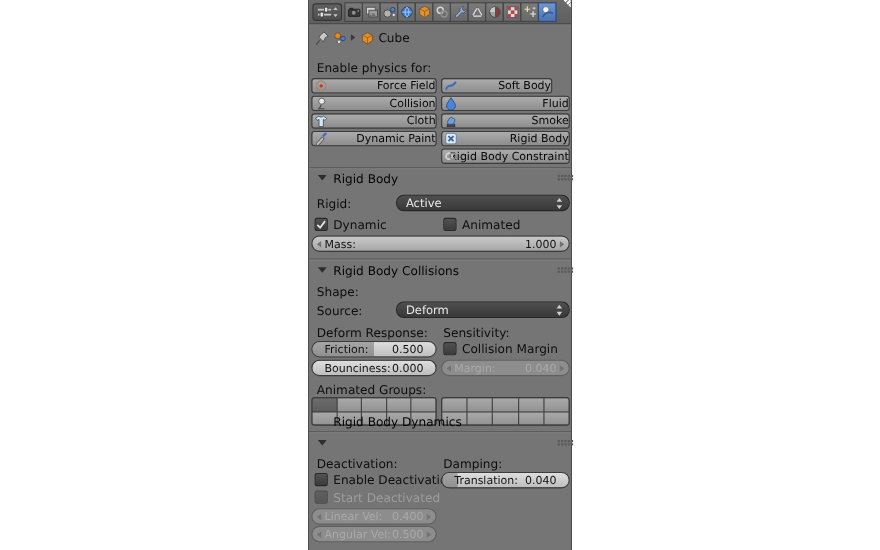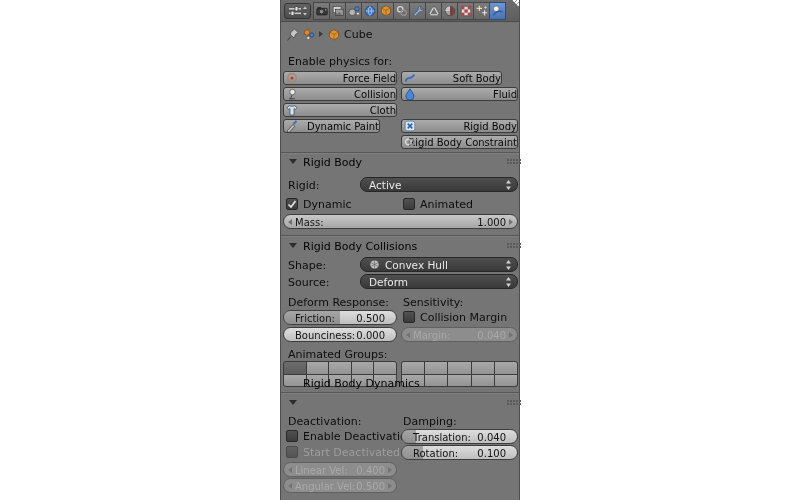--- a/index.html
+++ b/index.html
@@ -228,21 +228,21 @@
       <span>Collision</span>
     </div>
     <div class="toolbtn" style="left:2px;top:103px;width:114px">
       <span class="bicon">
         <svg width="12" height="12" viewBox="0 0 12 12">
           <path d="M4 1.5L1 3.5l1.5 2L4 4.5V11h4V4.5l1.5 1L11 3.5l-3-2c-.5 1.2-3.5 1.2-4 0z" fill="#d9e6f2" stroke="#3e5368" stroke-width="0.8"></path>
         </svg>
       </span>
       <span>Cloth</span>
     </div>
-    <div class="toolbtn" style="left:2px;top:119px;width:97px">
+    <div class="toolbtn" style="left:2px;top:119px;width:114px">
       <span class="bicon">
         <svg width="12" height="12" viewBox="0 0 12 12">
           <path d="M1.5 10.5l5.5-6 1.8 1.8-5.5 6H1.5z" fill="#bdbdbd" stroke="#484848" stroke-width="0.8"></path>
           <path d="M7.5 4l3-3" stroke="#3a6fc4" stroke-width="2"></path>
         </svg>
       </span>
       <span>Dynamic Paint</span>
     </div>
 
     <div class="toolbtn" style="left:120px;top:71px;width:101px">
@@ -253,20 +253,29 @@
       </span>
       <span>Soft Body</span>
     </div>
     <div class="toolbtn" style="left:120px;top:87px;width:117px">
       <span class="bicon">
         <svg width="12" height="12" viewBox="0 0 12 12">
           <path d="M6 0.8C8.4 4.6 10 6.1 10 8.1a4 4 0 0 1-8 0c0-2 1.6-3.5 4-7.3z" fill="#4a86d8" stroke="#1f4d8c" stroke-width="0.8"></path>
         </svg>
       </span>
       <span>Fluid</span>
+    </div>
+    <div class="toolbtn" style="left:120px;top:103px;width:117px">
+      <span class="bicon">
+        <svg width="12" height="12" viewBox="0 0 12 12">
+          <rect x="2.5" y="9" width="7" height="2.2" fill="#4b4b4b" stroke="#2a2a2a" stroke-width="0.6"></rect>
+          <path d="M3.5 9c-1-2-.6-4 .8-4.5C4.2 2.6 6.6 2 7.6 3.4c1.8-.2 2.6 2.2 1.3 3.4L8.5 9z" fill="#6f9fd8" stroke="#2c4d74" stroke-width="0.7"></path>
+        </svg>
+      </span>
+      <span>Smoke</span>
     </div>
     <div class="toolbtn" style="left:120px;top:119px;width:117px">
       <span class="bicon">
         <svg width="12" height="12" viewBox="0 0 12 12">
           <rect x="1.2" y="1.2" width="9.6" height="9.6" rx="2" fill="#dfe8f0" stroke="#5a7ca6" stroke-width="0.8"></rect>
           <path d="M3.7 3.7l4.6 4.6M8.3 3.7l-4.6 4.6" stroke="#35679f" stroke-width="1.7"></path>
         </svg>
       </span>
       <span>Rigid Body</span>
     </div>
@@ -311,35 +320,20 @@
       <span>1.000</span>
       <i class="arrR"></i>
     </div>
 
     <div class="sep" style="top:235px"></div>
     <div class="tri" style="left:8px;top:243px"></div>
     <span class="ptitle" style="left:22px;top:240px">Rigid Body Collisions</span>
     <div class="grip" style="right:10px;top:243px"></div>
 
     <span class="lbl" style="left:7px;top:260px">Shape:</span>
-    <div class="menu" style="left:79px;top:257px;width:158px">
-      <span class="micon">
-        <svg width="11" height="11" viewBox="0 0 12 12">
-          <circle cx="6" cy="6" r="5" fill="#bcbcbc" stroke="#3c3c3c" stroke-width="0.7"></circle>
-          <path d="M6 1v10M1.6 3.8l8.8 4.4M10.4 3.8L1.6 8.2" stroke="#5a5a5a" stroke-width="0.6" fill="none"></path>
-        </svg>
-      </span>
-      <span>Convex Hull</span>
-      <span class="updown">
-        <svg width="7" height="11" viewBox="0 0 7 11">
-            <path d="M3.5 0.5L6 4H1z" fill="#cfcfcf"></path>
-            <path d="M3.5 10.5L1 7h5z" fill="#cfcfcf"></path>
-          </svg>
-      </span>
-    </div>
 
     <span class="lbl" style="left:7px;top:277px">Source:</span>
     <div class="menu" style="left:79px;top:274px;width:158px">
       <span>Deform</span>
       <span class="updown">
         <svg width="7" height="11" viewBox="0 0 7 11">
             <path d="M3.5 0.5L6 4H1z" fill="#cfcfcf"></path>
             <path d="M3.5 10.5L1 7h5z" fill="#cfcfcf"></path>
           </svg>
       </span>
@@ -405,25 +399,20 @@
     <div class="cb" style="left:5px;top:430px"></div>
     <span class="lbl" style="left:22px;top:431px">Enable Deactivation</span>
     <div class="slider" style="left:120px;top:429px;width:117px">
       <div class="fill" style="width: 12%;"></div>
       <span>Translation:</span>
       <span>0.040</span>
     </div>
 
     <div class="cb dis" style="left:5px;top:446px"></div>
     <span class="lbl dim" style="left:22px;top:447px">Start Deactivated</span>
-    <div class="slider" style="left:120px;top:445px;width:117px">
-      <div class="fill" style="width: 18%;"></div>
-      <span>Rotation:</span>
-      <span>0.100</span>
-    </div>
 
     <div class="numfield dis" style="left:2px;top:462px;width:114px">
       <i class="arrL"></i>
       <span>Linear Vel:</span>
       <span>0.400</span>
       <i class="arrR"></i>
     </div>
     <div class="numfield dis" style="left:2px;top:478px;width:114px">
       <i class="arrL"></i>
       <span>Angular Vel:</span>

